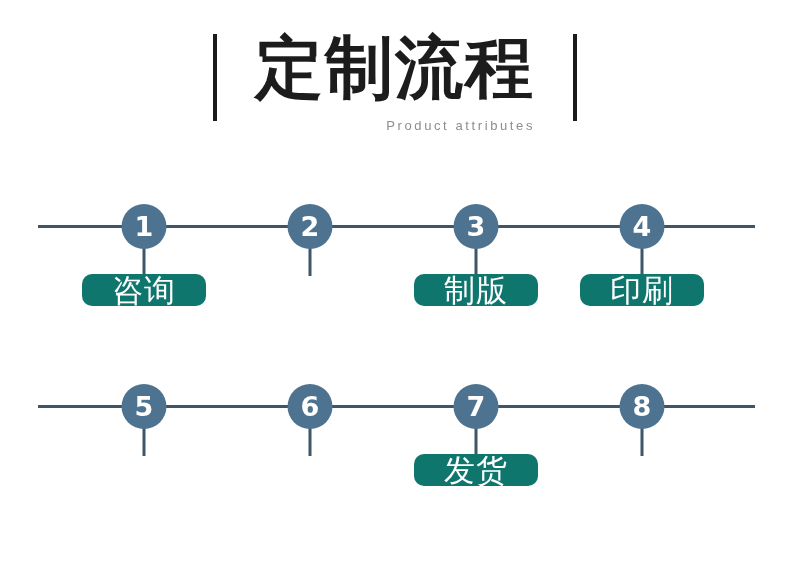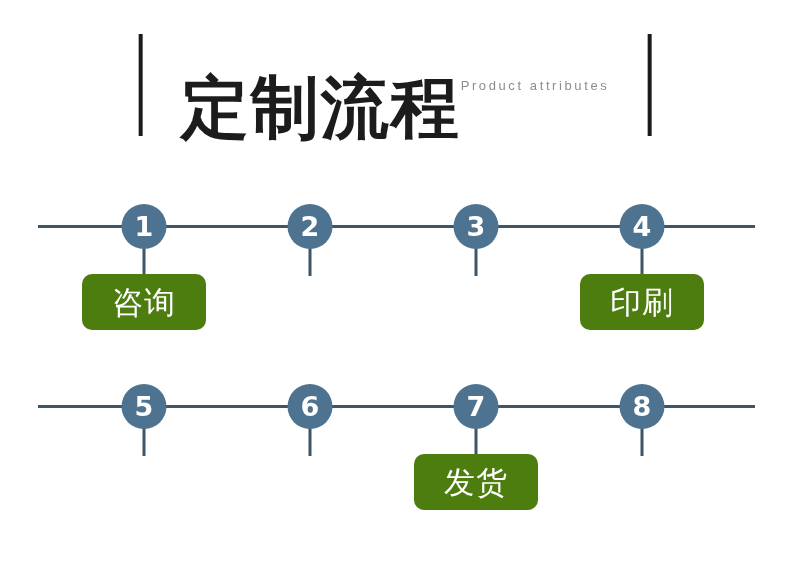--- a/index.html
+++ b/index.html
@@ -35,23 +35,23 @@
   .divider-bar {
     width: 4px;
     background: #1b1b1b;
     margin-top: 6px;
     margin-bottom: 12px;
     align-self: stretch;
     flex: 0 0 auto;
   }
   .title-block {
     display: flex;
-    align-items: flex-start;
+    flex-direction: column;
+    align-items: flex-end;
     padding: 0 38px;
-    margin-top: 40px;
   }
   .main-title {
     font-size: 68px;
     font-weight: bold;
     color: #1c1c1c;
     line-height: 1.18;
     letter-spacing: 2px;
     white-space: nowrap;
     font-family: "DejaVu Sans", "Liberation Sans", sans-serif;
   }
@@ -124,23 +124,23 @@
     font-family: "DejaVu Sans", "Liberation Sans", sans-serif;
     z-index: 2;
   }
 
   .label-box {
     position: absolute;
     left: 50%;
     transform: translateX(-50%);
     top: 92px;
     width: 124px;
-    height: 56px;
+    height: 32px;
     border-radius: 10px;
-    background: #4d7c0f;
+    background: #0f766e;
     color: #ffffff;
     display: flex;
     align-items: center;
     justify-content: center;
     font-size: 31px;
     font-weight: normal;
     letter-spacing: 1px;
     line-height: 1;
     font-family: "DejaVu Sans", "Liberation Sans", sans-serif;
     z-index: 2;
@@ -170,20 +170,21 @@
   </div>
 
   <div class="step step-2">
     <div class="connector"></div>
     <div class="circle">2</div>
   </div>
 
   <div class="step step-3">
     <div class="connector"></div>
     <div class="circle">3</div>
+    <div class="label-box">制版</div>
   </div>
 
   <div class="step step-4">
     <div class="connector"></div>
     <div class="circle">4</div>
     <div class="label-box">印刷</div>
   </div>
 </div>
 
 <div class="flow-row row-2">

